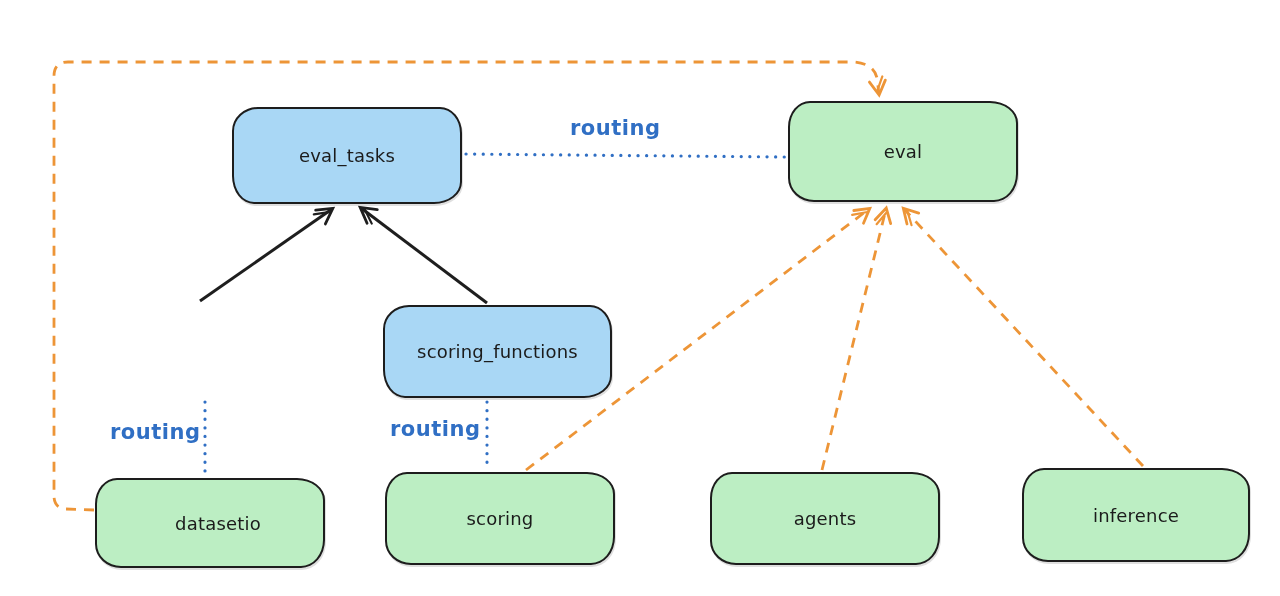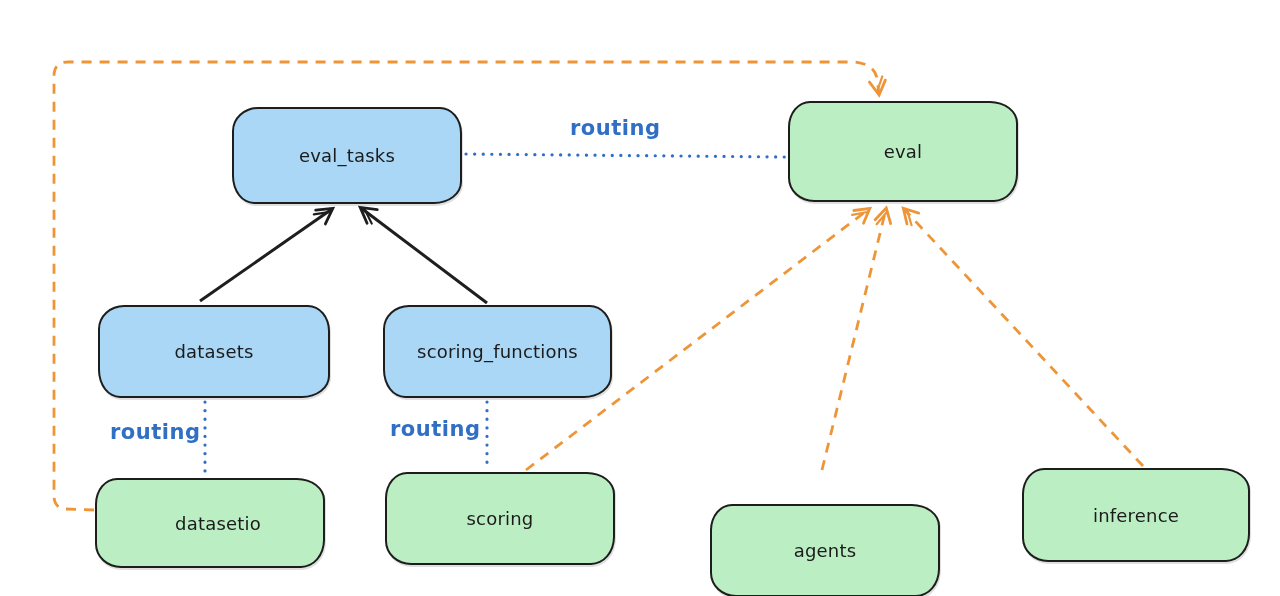--- a/index.html
+++ b/index.html
@@ -70,37 +70,34 @@
 
     <path d="M 526 470 L 869 209" fill="none" stroke="#ed9537" stroke-width="2.8" stroke-dasharray="10 8" marker-end="url(#ah-orange)"></path>
     <path d="M 822 470 L 886 209" fill="none" stroke="#ed9537" stroke-width="2.8" stroke-dasharray="10 8" marker-end="url(#ah-orange)"></path>
     <path d="M 1143 466 L 904 209" fill="none" stroke="#ed9537" stroke-width="2.8" stroke-dasharray="10 8" marker-end="url(#ah-orange)"></path>
     <path d="M 94 510 L 66 509 Q 54 508 54 496 L 54 76 Q 54 62 68 62 L 855 62 Q 874 64 877 78 L 879 94" fill="none" stroke="#ed9537" stroke-width="2.8" stroke-dasharray="10 8" marker-end="url(#ah-orange)"></path>
   </svg>
 
   <div class="node blue" style="left:232px; top:107px; width:230px; height:97px;">
     <span>eval_tasks</span>
   </div>
-  <div class="node blue" style="left:98px; top:305px; width:232px; height:93px;">
-    <span>datasets</span>
-  </div>
   <div class="node blue" style="left:383px; top:305px; width:229px; height:93px;">
     <span>scoring_functions</span>
   </div>
 
   <div class="node green" style="left:788px; top:101px; width:230px; height:101px;">
     <span>eval</span>
   </div>
   <div class="node green" style="left:95px; top:478px; width:230px; height:90px;padding-left:16px;">
     <span>datasetio</span>
   </div>
   <div class="node green" style="left:385px; top:472px; width:230px; height:93px;">
     <span>scoring</span>
   </div>
-  <div class="node green" style="left:710px; top:472px; width:230px; height:93px;margin-top:32px;">
+  <div class="node green" style="left:710px; top:472px; width:230px; height:93px;">
     <span>agents</span>
   </div>
   <div class="node green" style="left:1022px; top:468px; width:228px; height:94px;">
     <span>inference</span>
   </div>
 
   <div class="edge-label" style="left:570px; top:116px;">routing</div>
   <div class="edge-label" style="left:110px; top:420px;">routing</div>
   <div class="edge-label" style="left:390px; top:417px;">routing</div>
 

